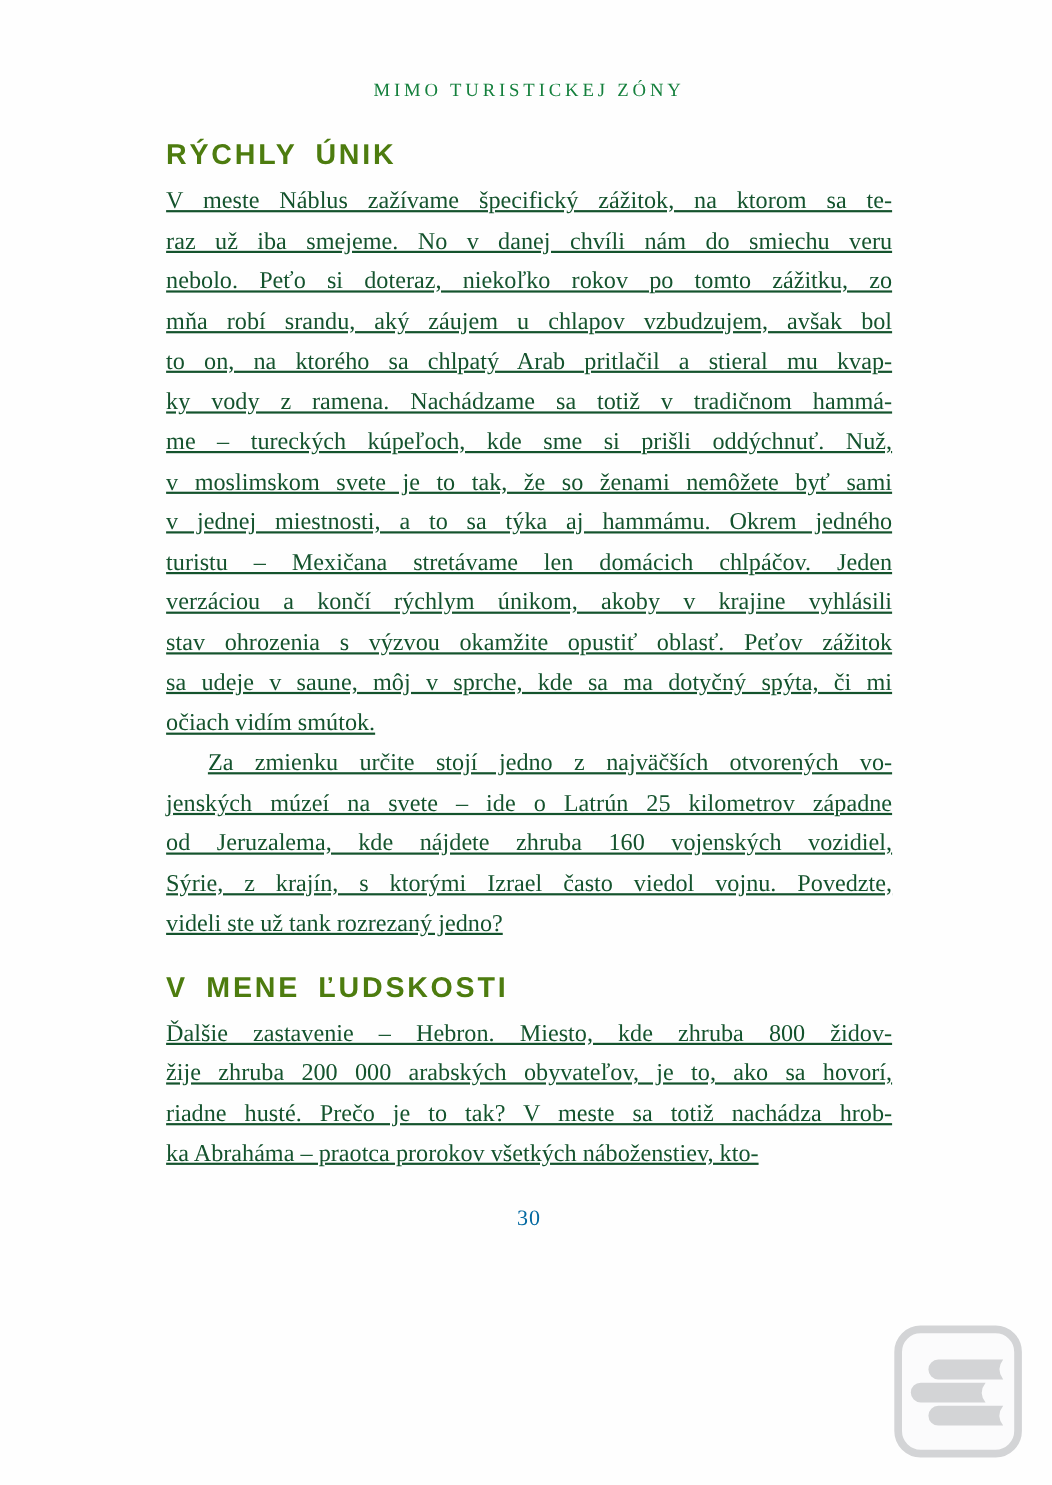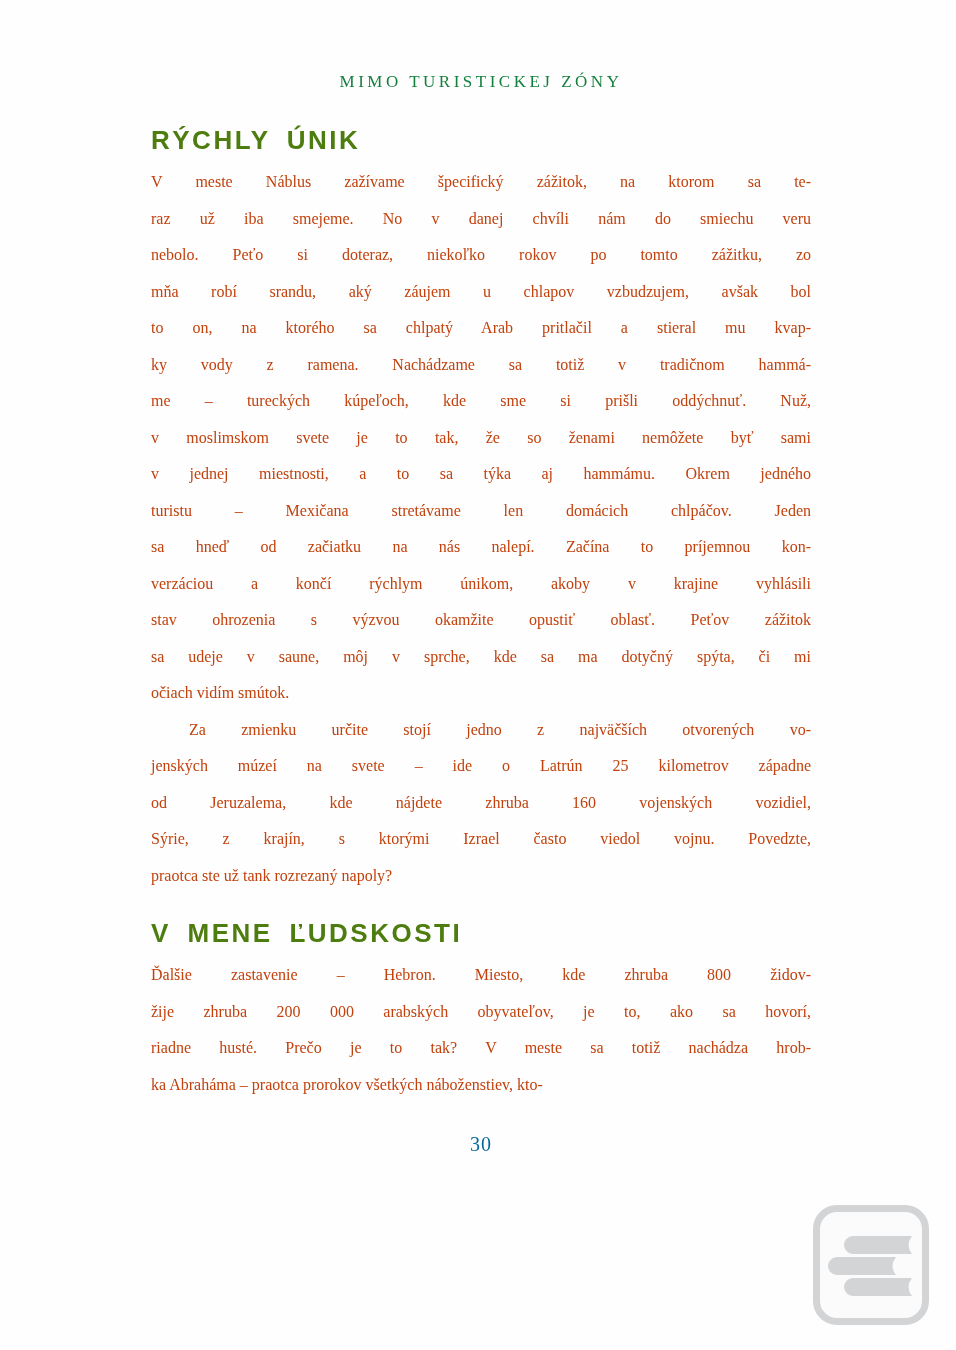--- a/index.html
+++ b/index.html
@@ -33,26 +33,27 @@
     letter-spacing: 2.5px;
     word-spacing: 7px;
     margin: 0;
     line-height: 30px;
   }
   .section-heading.first { margin-top: 33px; margin-bottom: 9px; }
   .section-heading.later { margin-top: 24px; margin-bottom: 9px; }
   .paragraph { margin: 0; }
   .paragraph + .paragraph { margin-top: 0; }
   .line {
-    font-size: 16px;
+    font-size: 22px;
     line-height: 36.5px;
     text-align: justify;
     text-align-last: justify;
     white-space: nowrap;
-    color: #c2410c;
+    color: #14532d;
+    text-decoration: underline;
   }
   .line.last {
     text-align-last: left;
   }
   .line.indent { padding-left: 38px; }
   .page-number {
     text-align: center;
     font-size: 20px;
     letter-spacing: 1px;
     color: #0369a1;
@@ -84,32 +85,31 @@
           <div class="line">V meste Náblus zažívame špecifický zážitok, na ktorom sa te-</div>
           <div class="line">raz už iba smejeme. No v danej chvíli nám do smiechu veru</div>
           <div class="line">nebolo. Peťo si doteraz, niekoľko rokov po tomto zážitku, zo</div>
           <div class="line">mňa robí srandu, aký záujem u chlapov vzbudzujem, avšak bol</div>
           <div class="line">to on, na ktorého sa chlpatý Arab pritlačil a stieral mu kvap-</div>
           <div class="line">ky vody z ramena. Nachádzame sa totiž v tradičnom hammá-</div>
           <div class="line">me – tureckých kúpeľoch, kde sme si prišli oddýchnuť. Nuž,</div>
           <div class="line">v moslimskom svete je to tak, že so ženami nemôžete byť sami</div>
           <div class="line">v jednej miestnosti, a to sa týka aj hammámu. Okrem jedného</div>
           <div class="line">turistu – Mexičana stretávame len domácich chlpáčov. Jeden</div>
-          <div class="line">sa hneď od začiatku na nás nalepí. Začína to príjemnou kon-</div>
           <div class="line">verzáciou a končí rýchlym únikom, akoby v krajine vyhlásili</div>
           <div class="line">stav ohrozenia s výzvou okamžite opustiť oblasť. Peťov zážitok</div>
           <div class="line">sa udeje v saune, môj v sprche, kde sa ma dotyčný spýta, či mi</div>
           <div class="line last">očiach vidím smútok.</div>
         </div>
         <div class="paragraph">
           <div class="line indent">Za zmienku určite stojí jedno z najväčších otvorených vo-</div>
           <div class="line">jenských múzeí na svete – ide o Latrún 25 kilometrov západne</div>
           <div class="line">od Jeruzalema, kde nájdete zhruba 160 vojenských vozidiel,</div>
           <div class="line">Sýrie, z krajín, s ktorými Izrael často viedol vojnu. Povedzte,</div>
-          <div class="line last">praotca ste už tank rozrezaný napoly?</div>
+          <div class="line last">videli ste už tank rozrezaný jedno?</div>
         </div>
         <h2 class="section-heading later">V MENE ĽUDSKOSTI</h2>
         <div class="paragraph">
           <div class="line">Ďalšie zastavenie – Hebron. Miesto, kde zhruba 800 židov-</div>
           <div class="line">žije zhruba 200 000 arabských obyvateľov, je to, ako sa hovorí,</div>
           <div class="line">riadne husté. Prečo je to tak? V meste sa totiž nachádza hrob-</div>
           <div class="line last">ka Abraháma – praotca prorokov všetkých náboženstiev, kto-</div>
         </div>
       </main>
 

